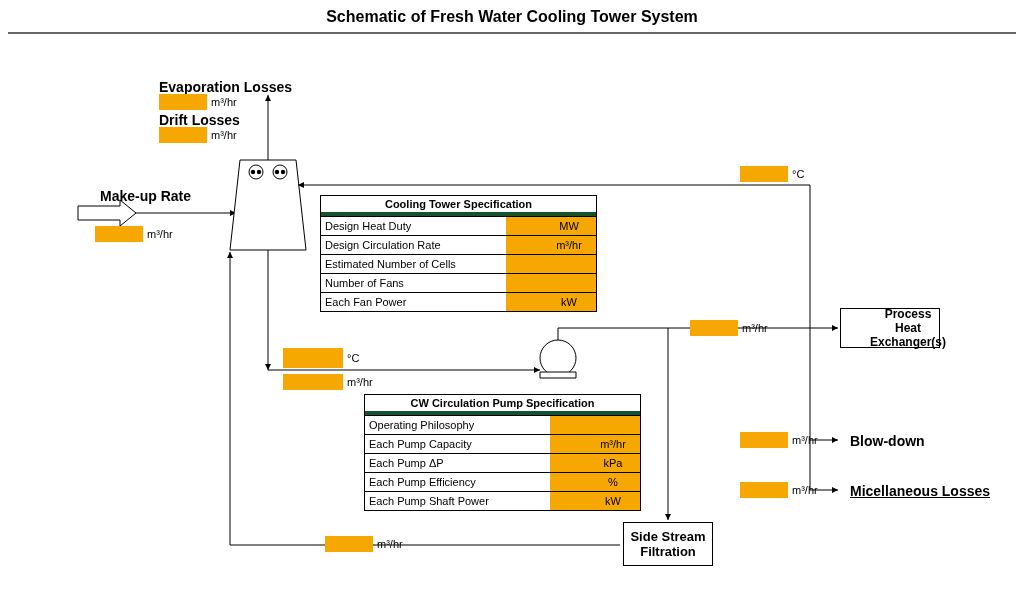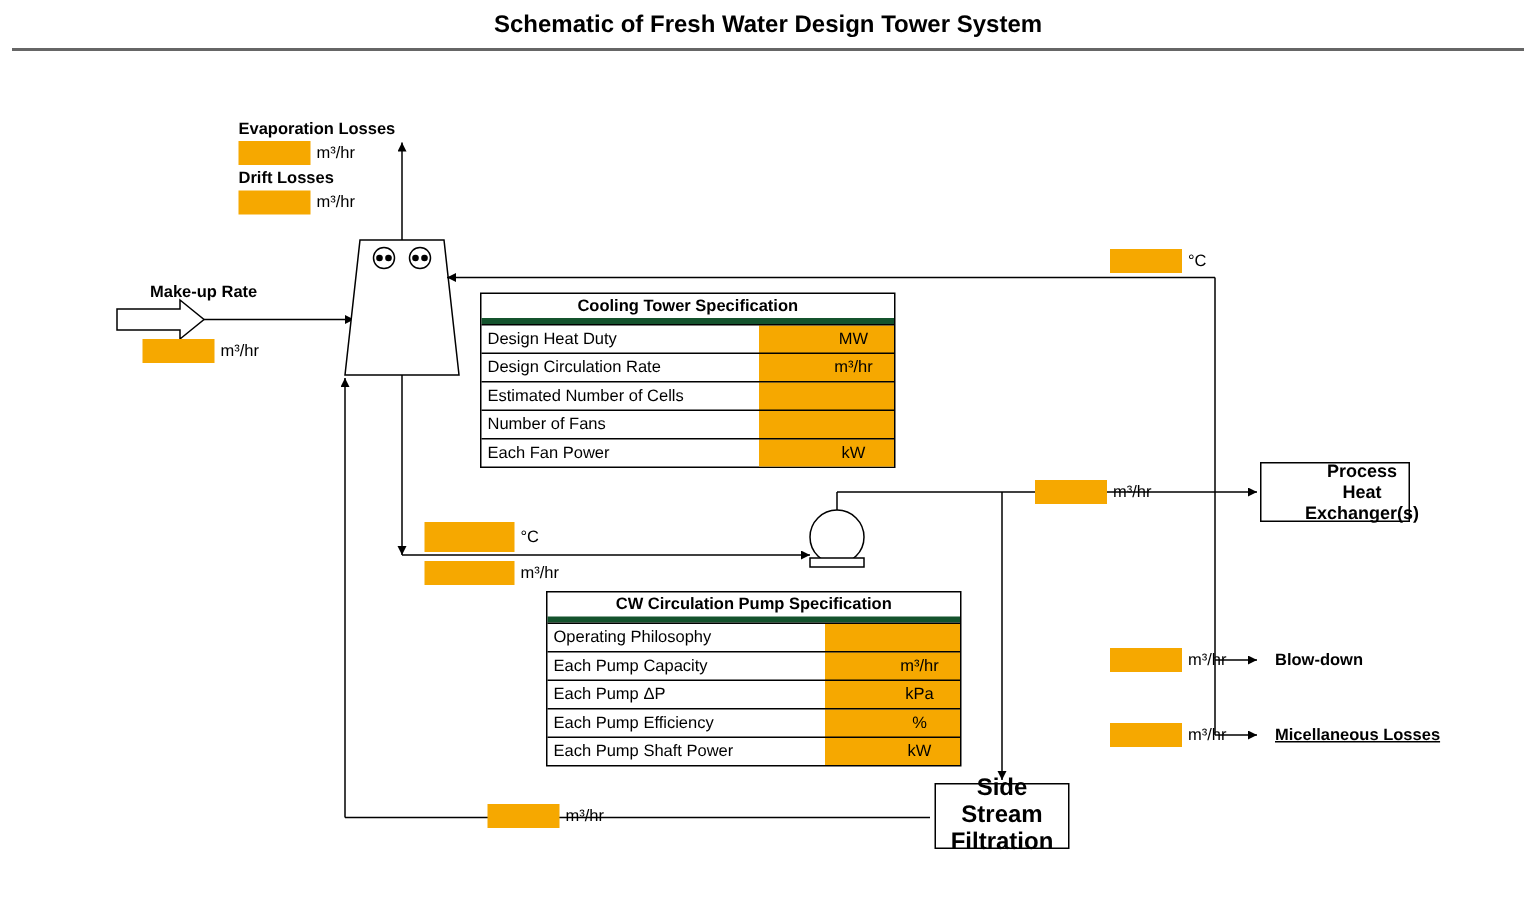--- a/index.html
+++ b/index.html
@@ -24,21 +24,21 @@
     font-weight: bold;
     font-size: 16px;
   }
   .hr {
     position: absolute;
     left: 8px; right: 8px; top: 32px;
     border-top: 2px solid #666;
   }
   .label {
     position: absolute;
-    font-size: 11px;
+    font-size: 14px;
     line-height: 1.1;
   }
   .bold { font-weight: bold; }
   .valuebox {
     position: absolute;
     background: #f6a800;
     height: 16px;
     width: 48px;
   }
   .unit {
@@ -89,21 +89,21 @@
   }
   
   svg.lines { position: absolute; left:0; top:0; width:1024px; height:608px; pointer-events:none; }
   .arrowmarker { fill:#000; }
 </style>
 </head>
 <body>
 
 <div class="canvas">
 
-  <div class="title">Schematic of Fresh Water Design Tower System</div>
+  <div class="title">Schematic of Fresh Water Cooling Tower System</div>
   <div class="hr"></div>
 
   <svg class="lines" viewBox="0 0 1024 608">
     <defs>
       <marker id="arr" class="arrowmarker" markerWidth="8" markerHeight="8" refX="6" refY="3" orient="auto">
         <path d="M0,0 L6,3 L0,6 Z"></path>
       </marker>
     </defs>
 
     <g>
@@ -186,21 +186,21 @@
   <div class="unit" style="left:792px; top:482px;">m³/hr</div>
   <div class="label bold" style="left:850px; top:484px;text-decoration:underline;">Micellaneous Losses</div>
 
   <div class="valuebox" style="left:325px; top:536px;"></div>
   <div class="unit" style="left:377px; top:536px;">m³/hr</div>
 
   <div class="box" style="left:840px; top:308px; width:100px; height:40px; font-size:12px;padding-left:40px;">
     <span>Process Heat Exchanger(s)</span>
   </div>
 
-  <div class="box" style="left:623px; top:522px; width:90px; height:44px; font-size:16px;">
+  <div class="box" style="left:623px; top:522px; width:90px; height:44px; font-size:13px;">
     <span>Side Stream Filtration</span>
   </div>
 
   <div class="spectable" style="left:320px; top:195px; width:275px;">
     <div class="hdr">Cooling Tower Specification</div>
     <table>
       <tbody>
           <tr>
             <td>Design Heat Duty</td>
             <td class="v"></td>

